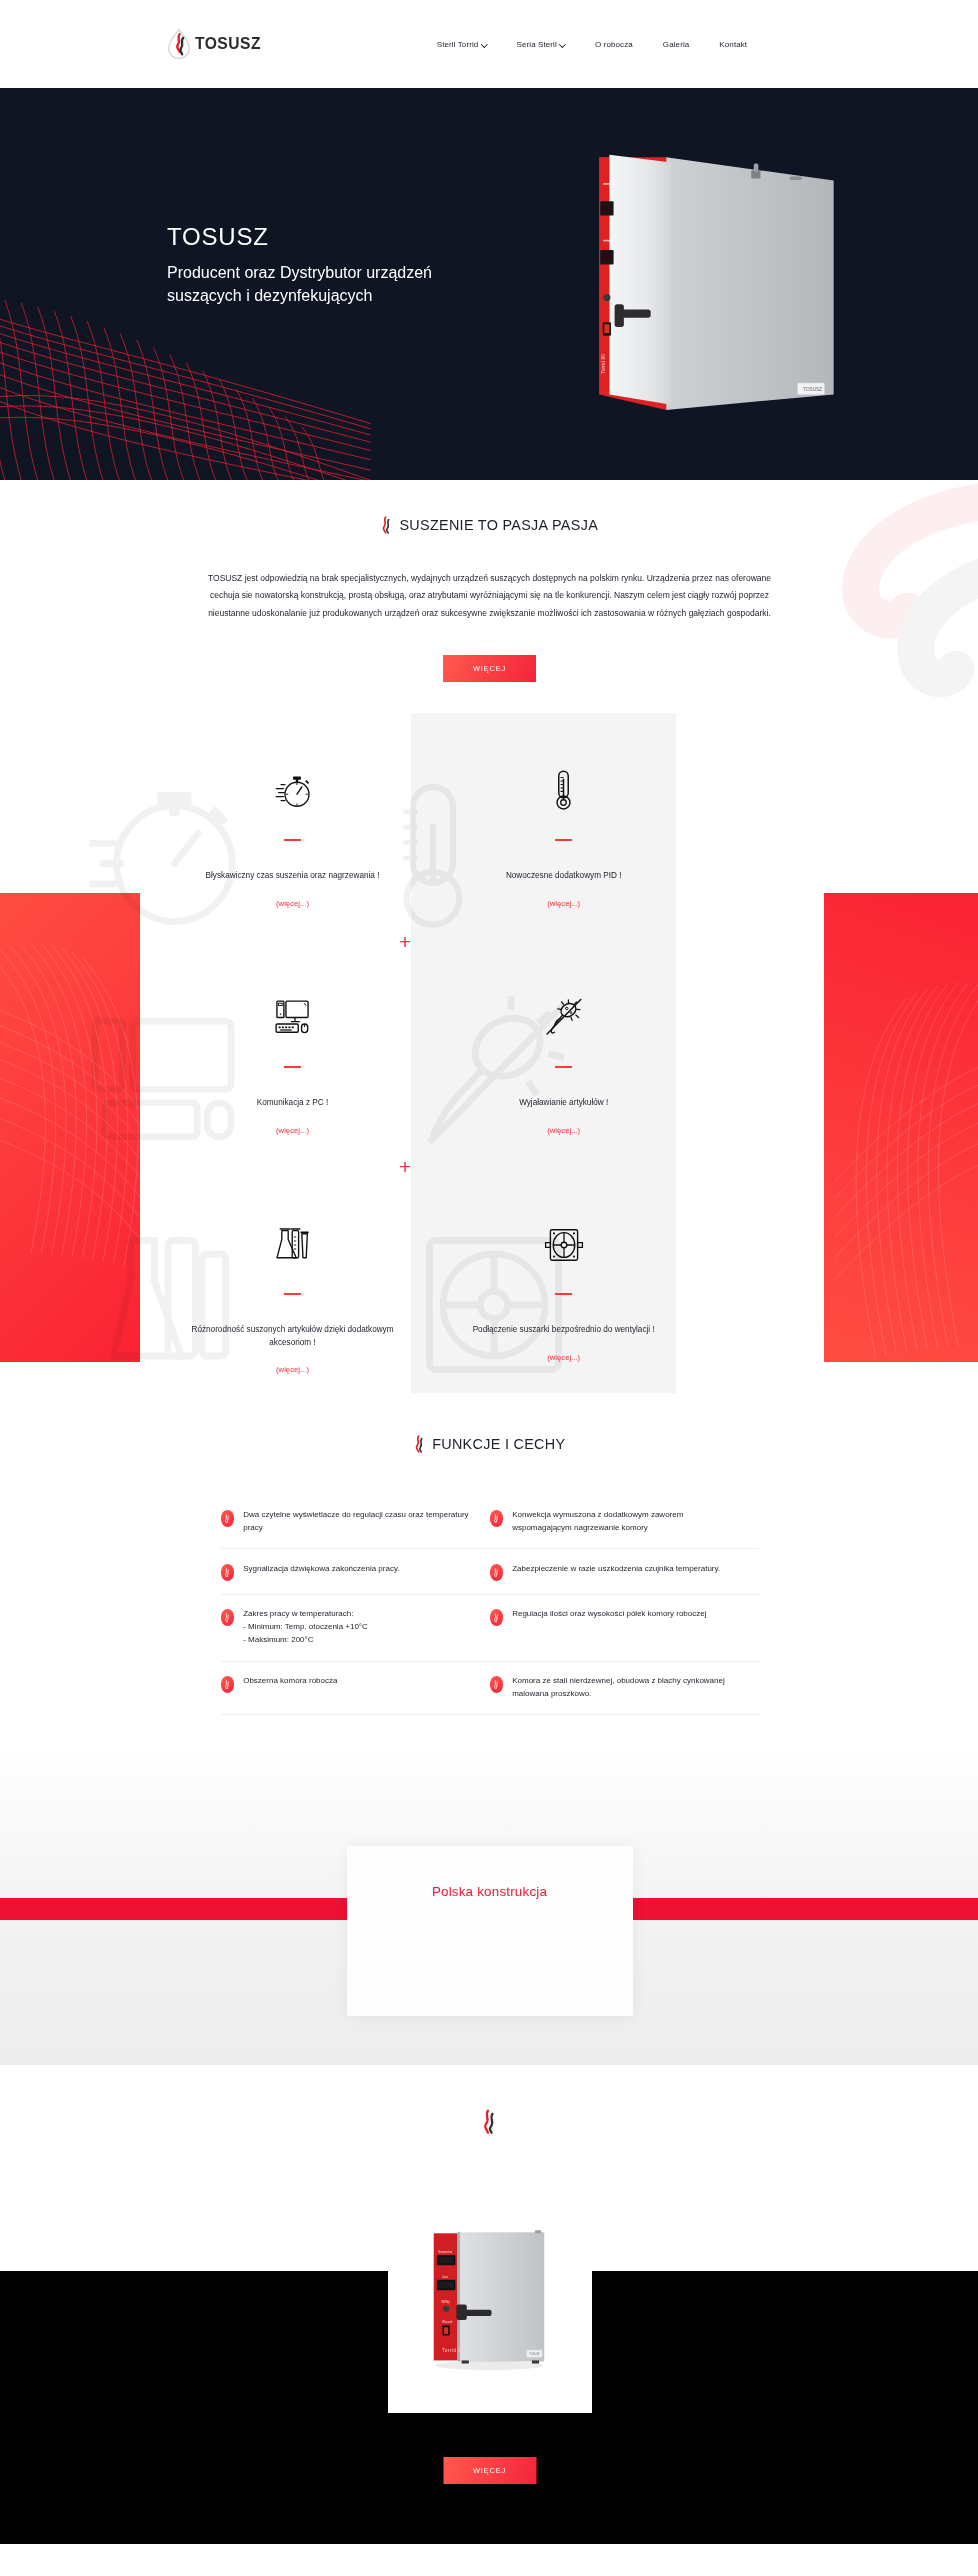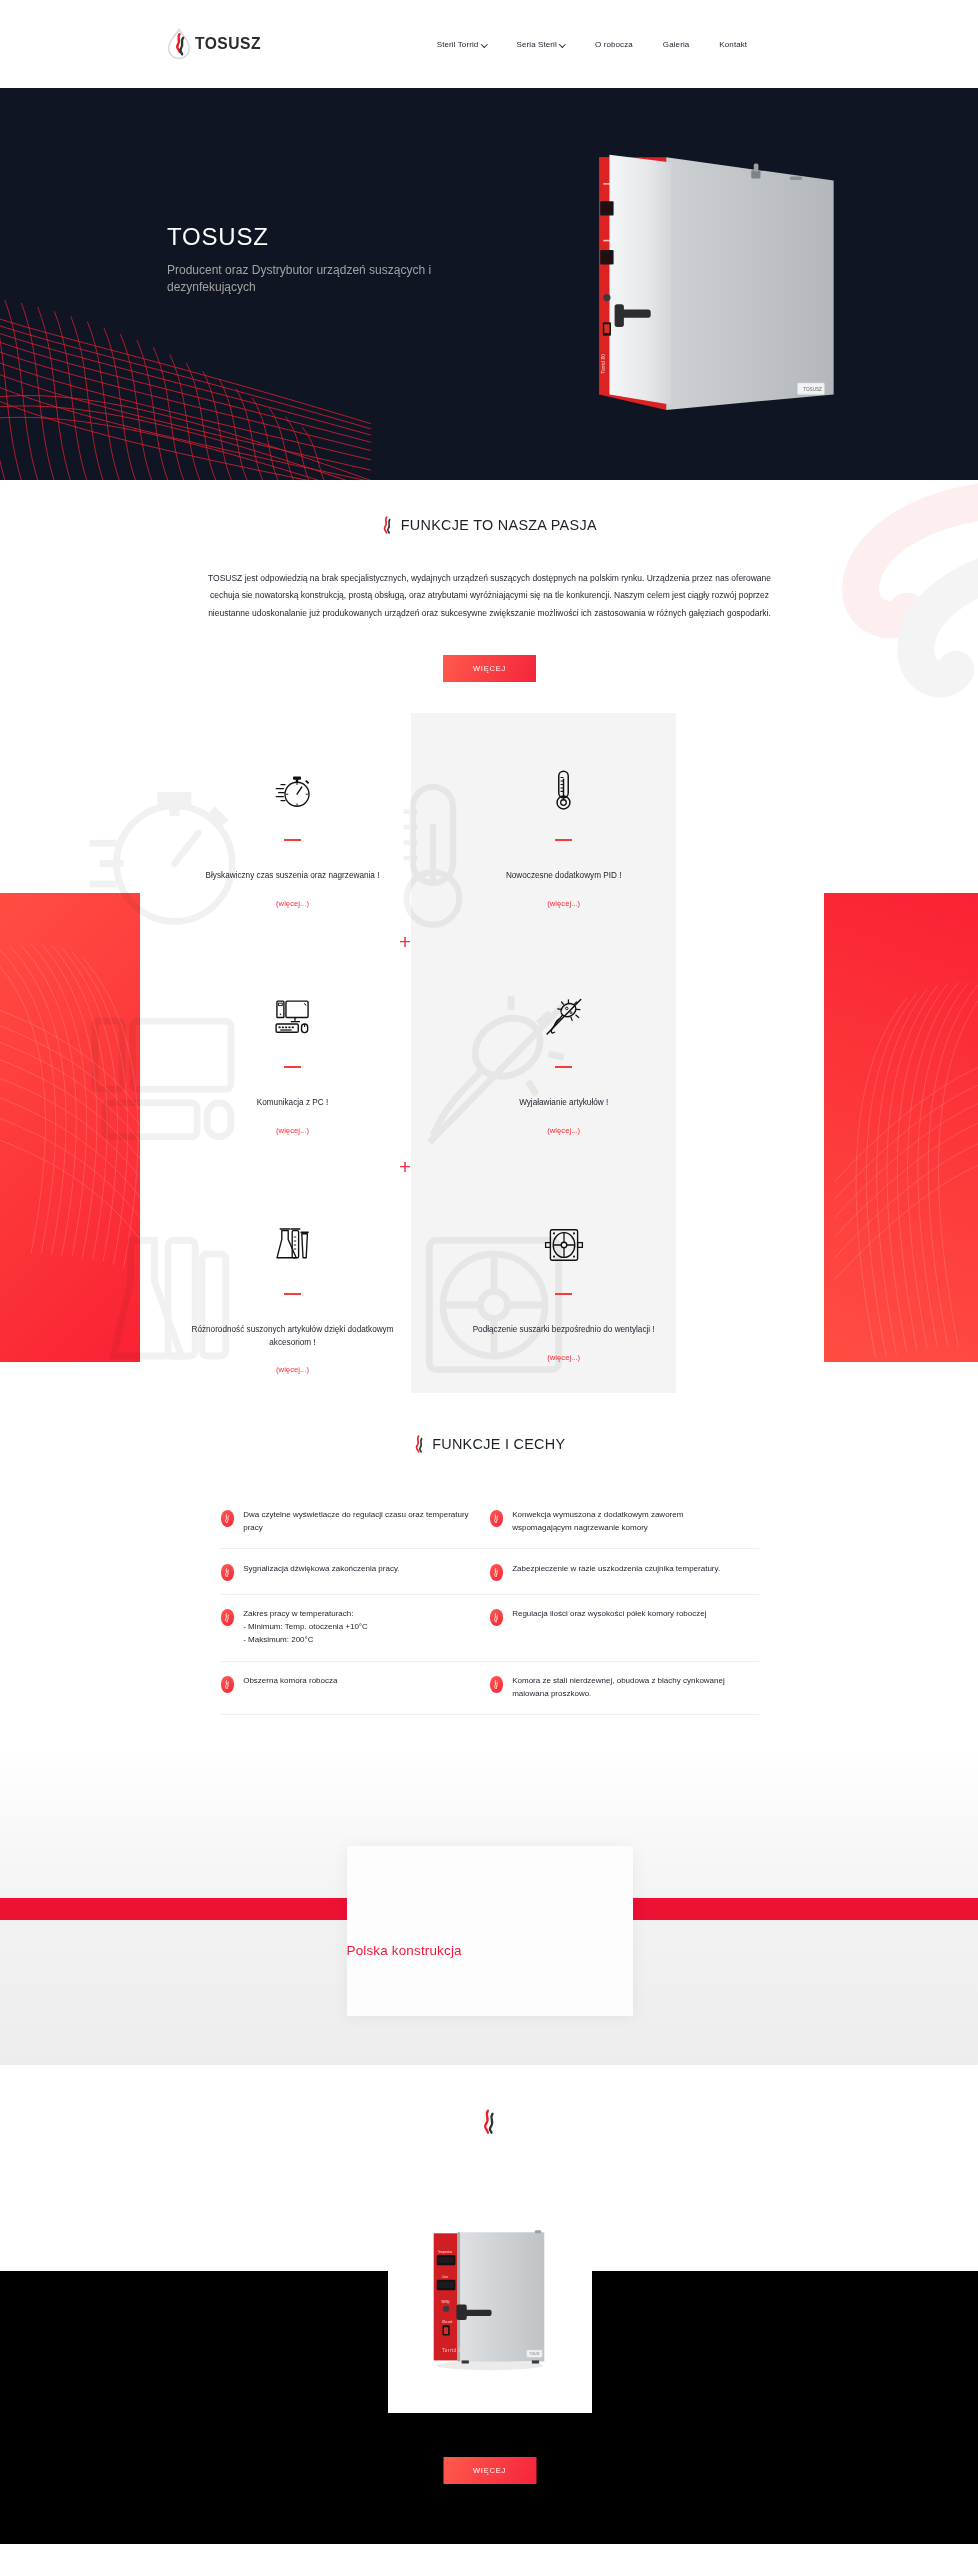--- a/index.html
+++ b/index.html
@@ -39,21 +39,21 @@
   
   .hero {
     height:392px; background:#101524; position:relative; overflow:hidden;
   }
   .hero-mesh { position:absolute; left:-20.6px; bottom:-15.5px; width:392px; height:222px; opacity:.95; }
   .hero-inner { position:relative; width:979px; height:100%; }
   .hero-copy { position:absolute; left:167px; top:135px; width:289px; }
   .hero-title {
     color:#fff; font-size:24px; letter-spacing:0.8px; font-weight:400; margin-bottom:11.3px;
   }
-  .hero-sub { color:#a3a3a3; font-size:12px; line-height:1.42; font-weight:300; }
+  .hero-sub { color:#ffffff; font-size:16px; line-height:1.42; font-weight:300; }
   .hero-photo {
     position:absolute; right:117px; top:64px; width:268px; height:289px;
   }
 
   
   .passion { position:relative; background:#fff; padding-top:36px; padding-bottom:31px; overflow:hidden; }
   .deco-flame-pink { position:absolute; right:-31px; top:0px; width:268px; height:319px; opacity:1; pointer-events:none;}
   .section-head {
     display:flex; align-items:center; justify-content:center; gap:7.2px; margin-bottom:36px;
   }
@@ -116,21 +116,21 @@
   .fn-bullet svg { position:absolute; left:3.6px; top:4.1px; }
   .fn-text { font-size:8px; line-height:1.62; color:#1b2029; font-weight:300; white-space:pre-line; }
 
   
   .polska { position:relative; height:319px; background:linear-gradient(180deg,#ffffff 0%, #f2f2f2 55%, #ededed 100%); }
   .polska-stripe { position:absolute; left:0; top:152px; width:100%; height:21.6px; background:#ed1134; }
   .polska-card {
     position:absolute; left:50%; transform:translateX(-50%); top:100px;
     width:286px; height:170px; background:#fdfdfd; z-index:4;
     box-shadow:0 1px 15.5px rgba(0,0,0,.06);
-    display:flex; flex-direction:row; align-items:center; padding-top:38px;
+    display:flex; flex-direction:column; align-items:center; padding-top:38px;
   }
   .polska-title { color:#f5143a; font-size:13.4px; font-weight:400; letter-spacing:0.2px; }
   .polska-text {
     margin-top:31px; width:222px; text-align:center; font-size:8px;
     line-height:2.05; color:#2a2f38; font-weight:300;
   }
 
   
   .product { position:relative; background:#fff; height:412px; }
   .prod-flame { position:absolute; left:50%; transform:translateX(-50%); top:44px; width:17.5px; height:25px; }
@@ -281,21 +281,21 @@
       <path d="M520 170 C400 200 330 270 338 340 C344 390 400 400 415 368" fill="none" stroke="#f4f4f4" stroke-width="72" stroke-linecap="round"></path>
     </svg>
 
     <div class="section-head">
       <span class="flame-ico">
         <svg width="11.3" height="17.5" viewBox="0 0 22 34">
           <path d="M9 2 C4 9 12 13 6 21 C2 27 9 30 9 33" fill="none" stroke="#ed1c24" stroke-width="3.2" stroke-linecap="round"></path>
           <path d="M15 7 C10 13 18 17 12 25 C9 29 14 31 14 33" fill="none" stroke="#333" stroke-width="3.2" stroke-linecap="round"></path>
         </svg>
       </span>
-      <h2>FUNKCJE TO NASZA PASJA</h2>
+      <h2>SUSZENIE TO PASJA PASJA</h2>
     </div>
 
     <div class="passion-body">
       <p>TOSUSZ jest odpowiedzią na brak specjalistycznych, wydajnych urządzeń suszących dostępnych na polskim rynku. Urządzenia przez nas oferowane cechuja sie nowatorską konstrukcją, prostą obsługą, oraz atrybutami wyróżniającymi się na tle konkurencji. Naszym celem jest ciągły rozwój poprzez nieustanne udoskonalanie już produkowanych urządzeń oraz sukcesywne zwiększanie możliwości ich zastosowania w różnych gałęziach gospodarki.</p>
       <button class="btn-wiecej">WIĘCEJ</button>
     </div>
   </section>
 
   <section class="features">
     <div class="feat-red-left">

